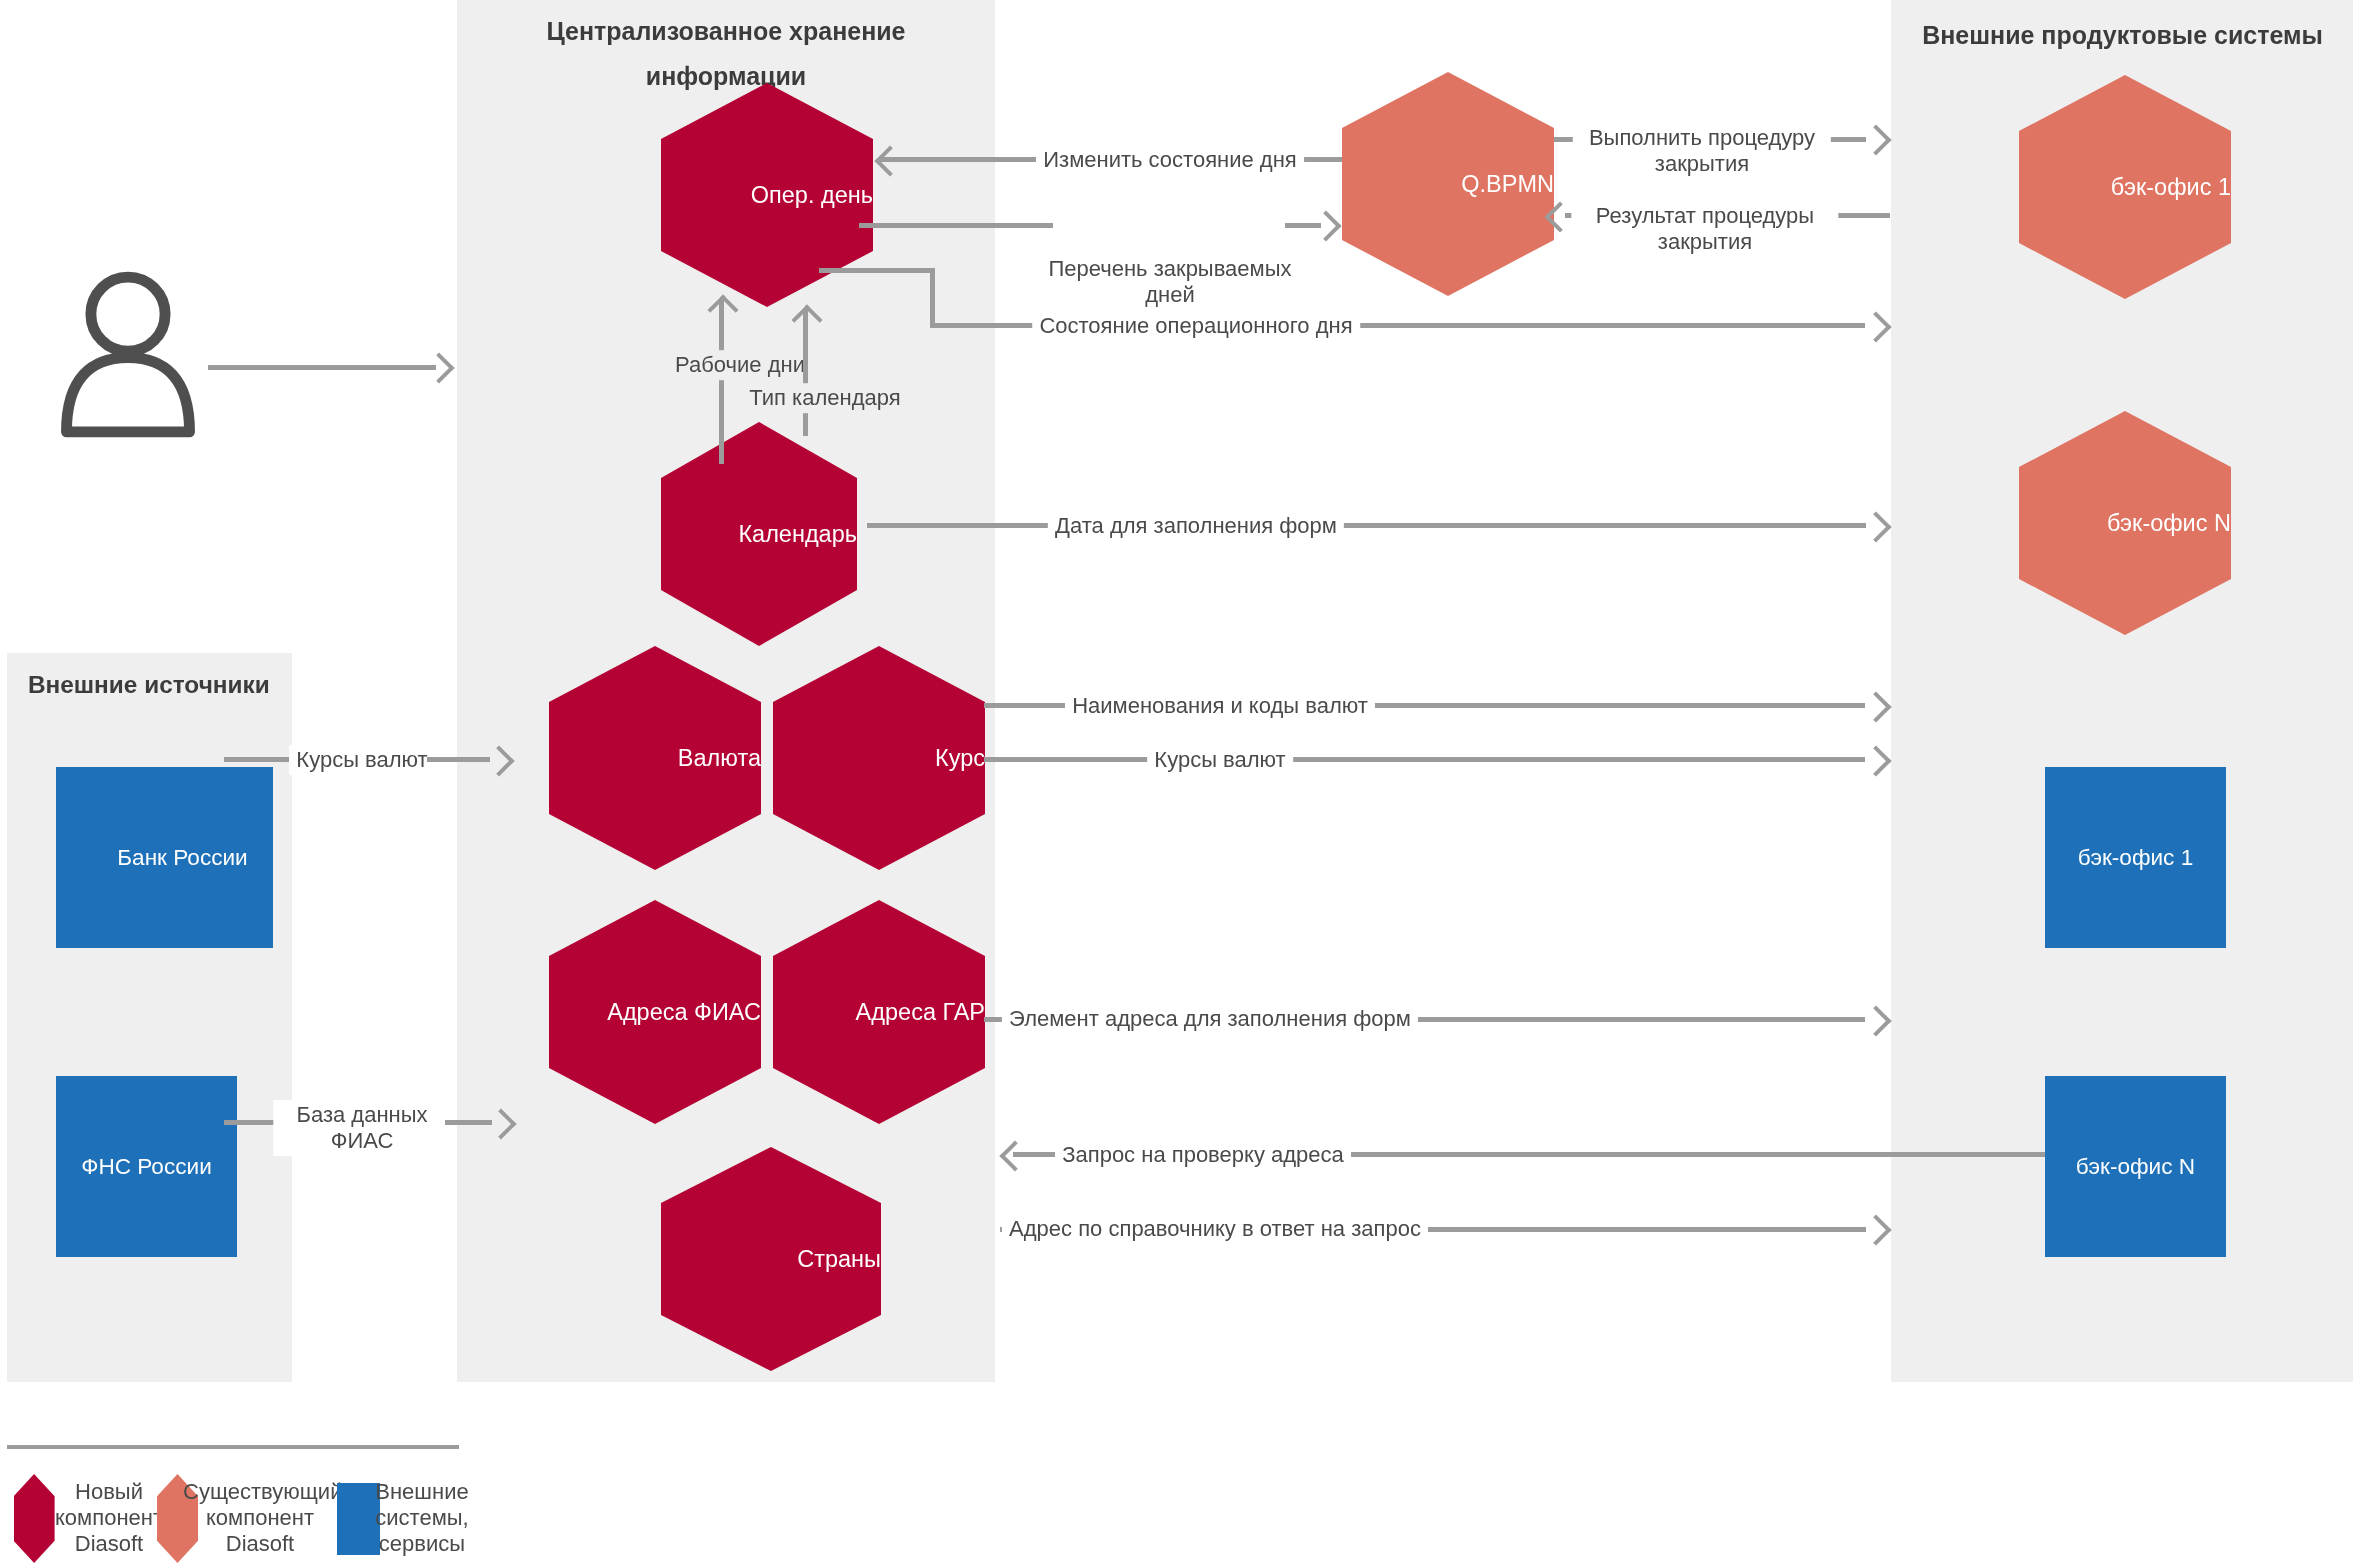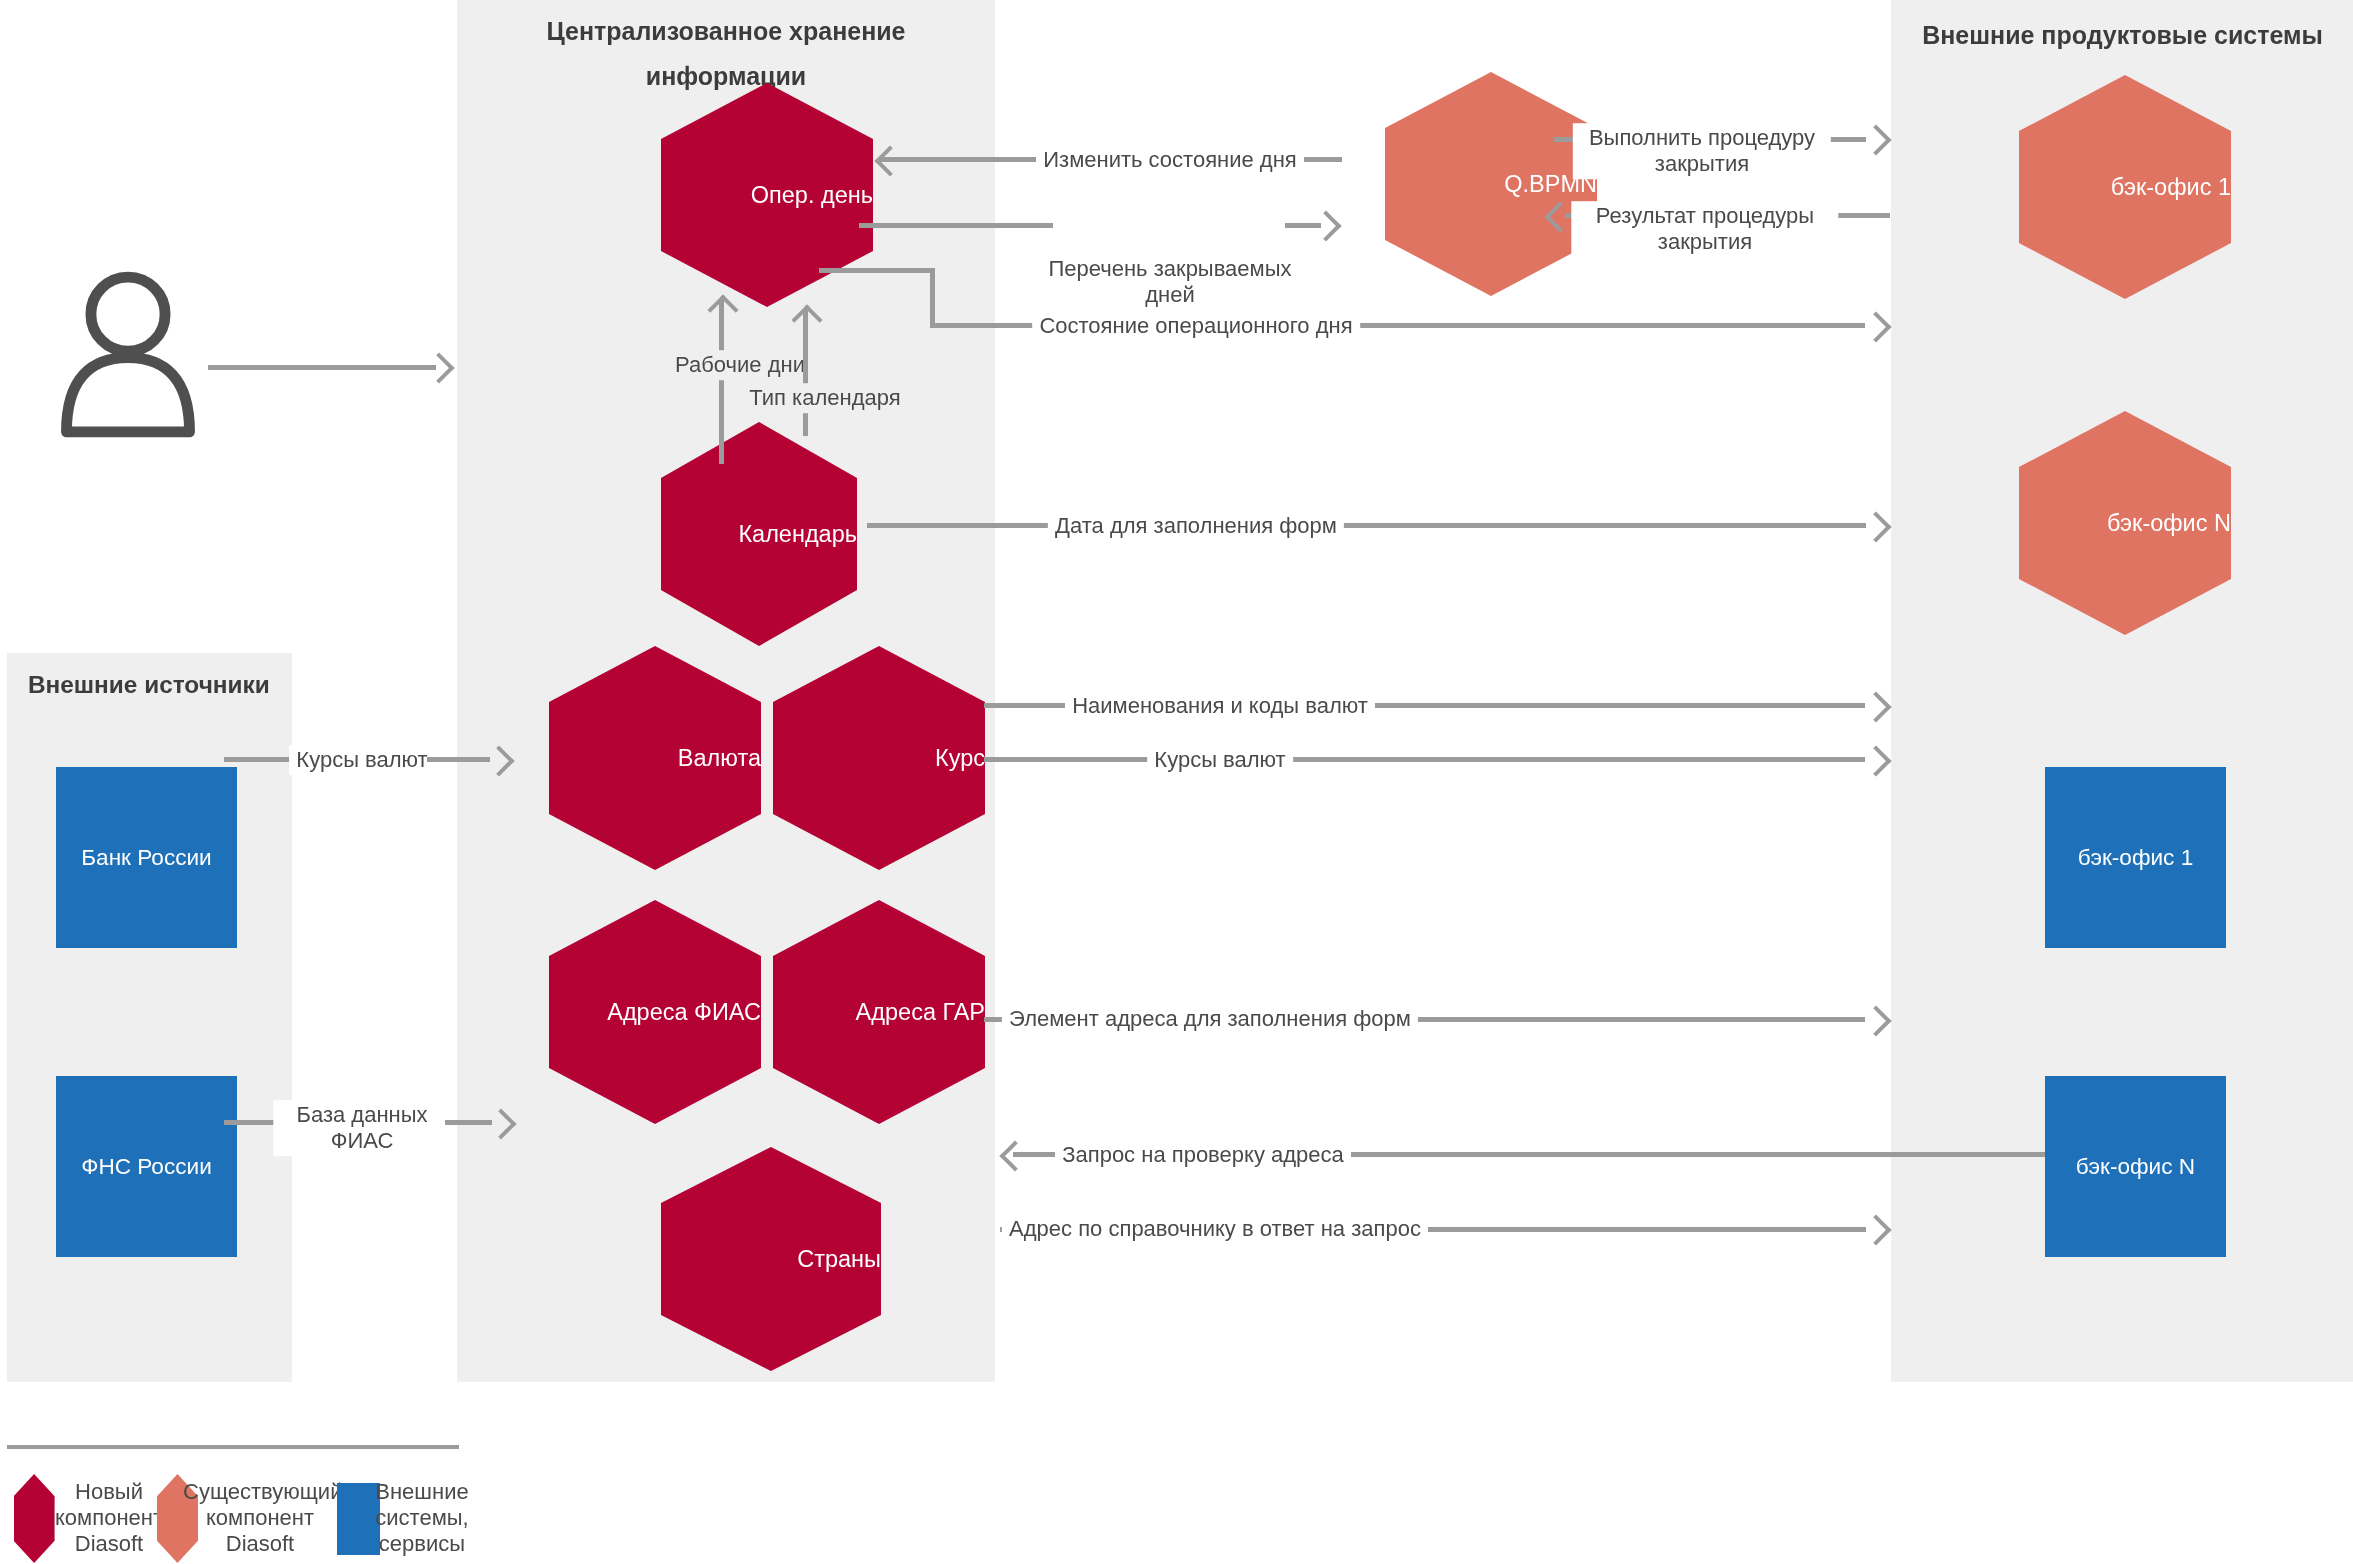--- a/index.html
+++ b/index.html
@@ -90,31 +90,31 @@
   </div>
   <div class="hex crimson" style="left:549px;top:900px;width:212px;height:224px;">
     <span>Адреса ФИАС</span>
   </div>
   <div class="hex crimson" style="left:773px;top:900px;width:212px;height:224px;">
     <span>Адреса ГАР</span>
   </div>
   <div class="hex crimson" style="left:661px;top:1147px;width:220px;height:224px;">
     <span>Страны</span>
   </div>
-  <div class="hex salmon" style="left:1342px;top:72px;width:212px;height:224px;margin-left:43px;">
+  <div class="hex salmon" style="left:1342px;top:72px;width:212px;height:224px;">
     <span>Q.BPMN</span>
   </div>
   <div class="hex salmon" style="left:2019px;top:75px;width:212px;height:224px;">
     <span>бэк-офис 1</span>
   </div>
   <div class="hex salmon" style="left:2019px;top:411px;width:212px;height:224px;">
     <span>бэк-офис N</span>
   </div>
 
-  <div class="bluebox" style="left:56px;top:767px;width:181px;height:181px;">
+  <div class="bluebox" style="left:56px;top:767px;width:181px;height:181px;padding-left:36px;">
     <span>Банк России</span>
   </div>
   <div class="bluebox" style="left:56px;top:1076px;width:181px;height:181px;">
     <span>ФНС России</span>
   </div>
   <div class="bluebox" style="left:2045px;top:767px;width:181px;height:181px;">
     <span>бэк-офис 1</span>
   </div>
   <div class="bluebox" style="left:2045px;top:1076px;width:181px;height:181px;">
     <span>бэк-офис N</span>

